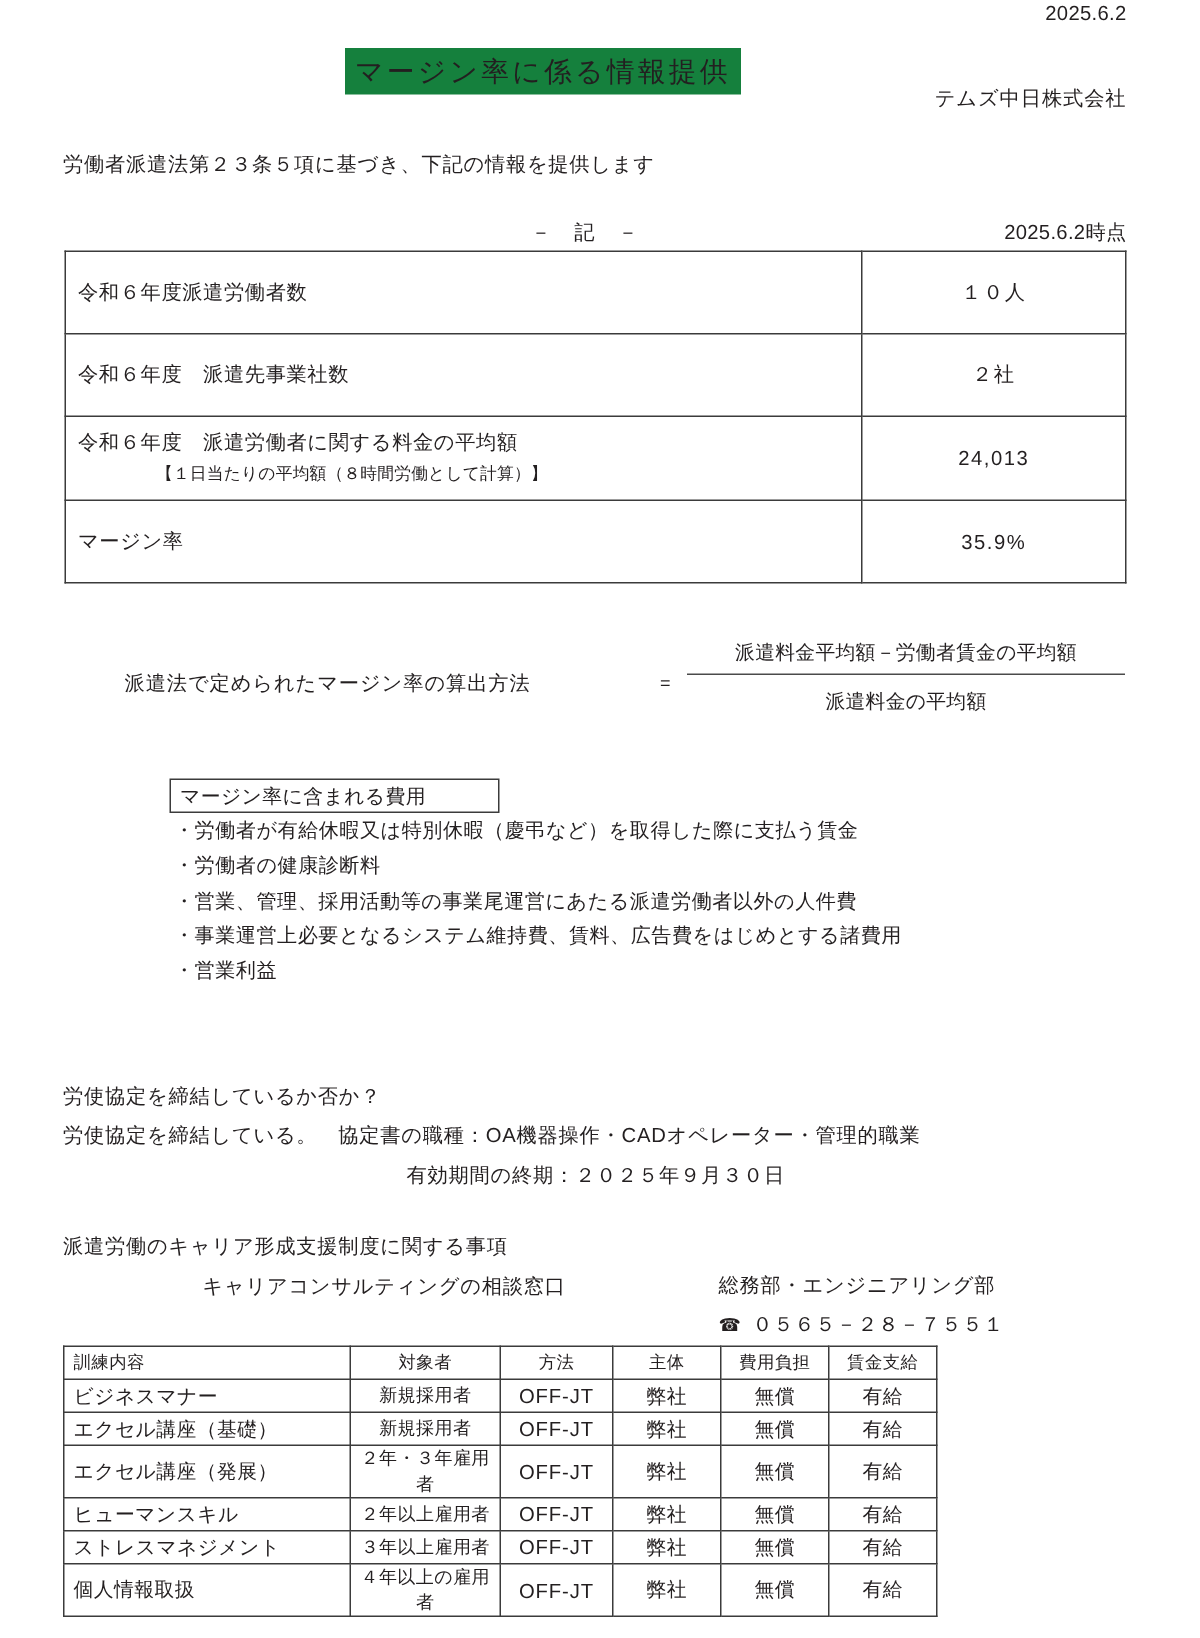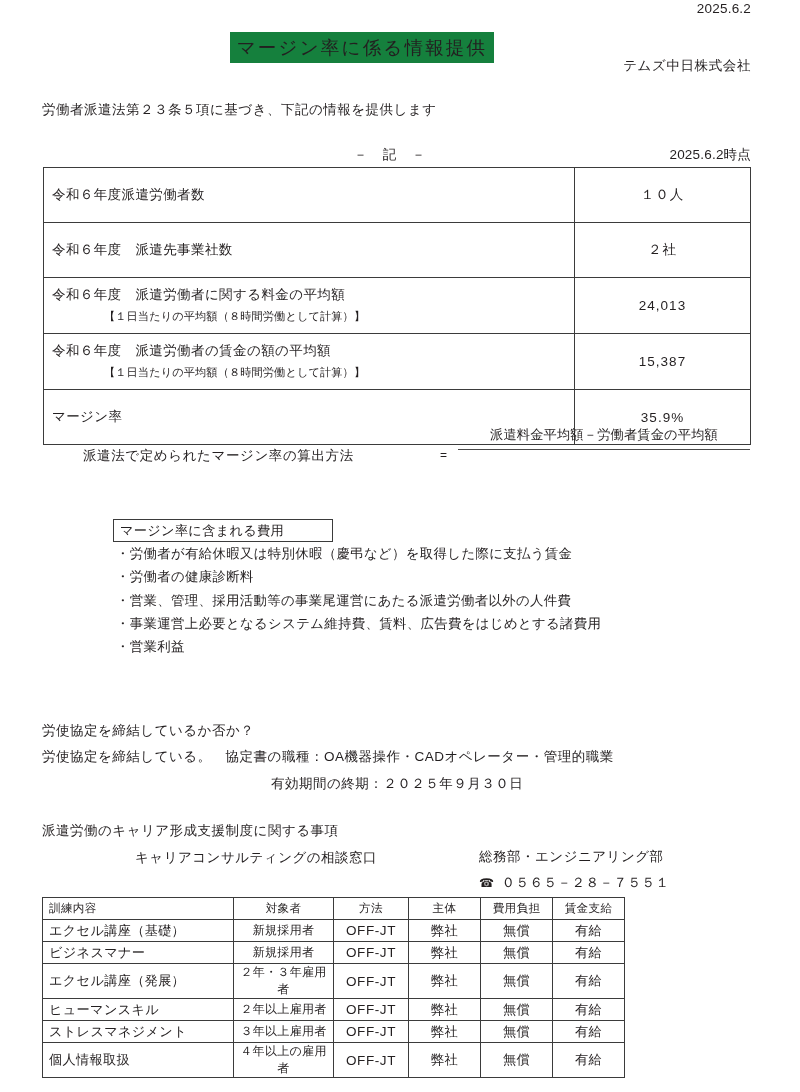--- a/index.html
+++ b/index.html
@@ -263,41 +263,35 @@
       </td>
       <td class="value">２社</td>
     </tr>
     <tr class="r3">
       <td class="label">
         <span>令和６年度　派遣労働者に関する料金の平均額</span>
         <span class="sub-note">【１日当たりの平均額（８時間労働として計算）】</span>
       </td>
       <td class="value">24,013</td>
     </tr>
-    <tr class="r4">
-      <td class="label">
-        <span>令和６年度　派遣労働者の賃金の額の平均額</span>
-        <span class="sub-note">【１日当たりの平均額（８時間労働として計算）】</span>
-      </td>
-      <td class="value">15,387</td>
-    </tr>
     <tr class="r5">
       <td class="label">
         <span>マージン率</span>
       </td>
       <td class="value">35.9%</td>
     </tr>
   </tbody>
 </table>
 
 <div class="abs" id="formula-label">派遣法で定められたマージン率の算出方法</div>
 <div class="abs" id="formula-eq">=</div>
 <div class="abs" id="formula-frac">
   <div class="numer">派遣料金平均額－労働者賃金の平均額</div>
   <div class="bar"></div>
+  <div class="denom">派遣料金の平均額</div>
 </div>
 
 <div class="abs" id="cost-box">
   <span class="t">マージン率に含まれる費用</span>
 </div>
 <ul class="abs" id="cost-list">
   <li>・労働者が有給休暇又は特別休暇（慶弔など）を取得した際に支払う賃金</li>
   <li>・労働者の健康診断料</li>
   <li>・営業、管理、採用活動等の事業尾運営にあたる派遣労働者以外の人件費</li>
   <li>・事業運営上必要となるシステム維持費、賃料、広告費をはじめとする諸費用</li>
@@ -321,36 +315,36 @@
       <th class="c-content">訓練内容</th>
       <th class="c-target">対象者</th>
       <th class="c-method">方法</th>
       <th class="c-owner">主体</th>
       <th class="c-cost">費用負担</th>
       <th class="c-wage">賃金支給</th>
     </tr>
   </thead>
   <tbody>
     <tr>
+      <td class="c-content">ビジネスマナー</td>
+      <td class="c-target">新規採用者</td>
+      <td class="c-method">OFF-JT</td>
+      <td class="c-owner">弊社</td>
+      <td class="c-cost">無償</td>
+      <td class="c-wage">有給</td>
+    </tr>
+    <tr>
       <td class="c-content">エクセル講座（基礎）</td>
       <td class="c-target">新規採用者</td>
       <td class="c-method">OFF-JT</td>
       <td class="c-owner">弊社</td>
       <td class="c-cost">無償</td>
       <td class="c-wage">有給</td>
     </tr>
     <tr>
-      <td class="c-content">ビジネスマナー</td>
-      <td class="c-target">新規採用者</td>
-      <td class="c-method">OFF-JT</td>
-      <td class="c-owner">弊社</td>
-      <td class="c-cost">無償</td>
-      <td class="c-wage">有給</td>
-    </tr>
-    <tr>
       <td class="c-content">エクセル講座（発展）</td>
       <td class="c-target">２年・３年雇用者</td>
       <td class="c-method">OFF-JT</td>
       <td class="c-owner">弊社</td>
       <td class="c-cost">無償</td>
       <td class="c-wage">有給</td>
     </tr>
     <tr>
       <td class="c-content">ヒューマンスキル</td>
       <td class="c-target">２年以上雇用者</td>

